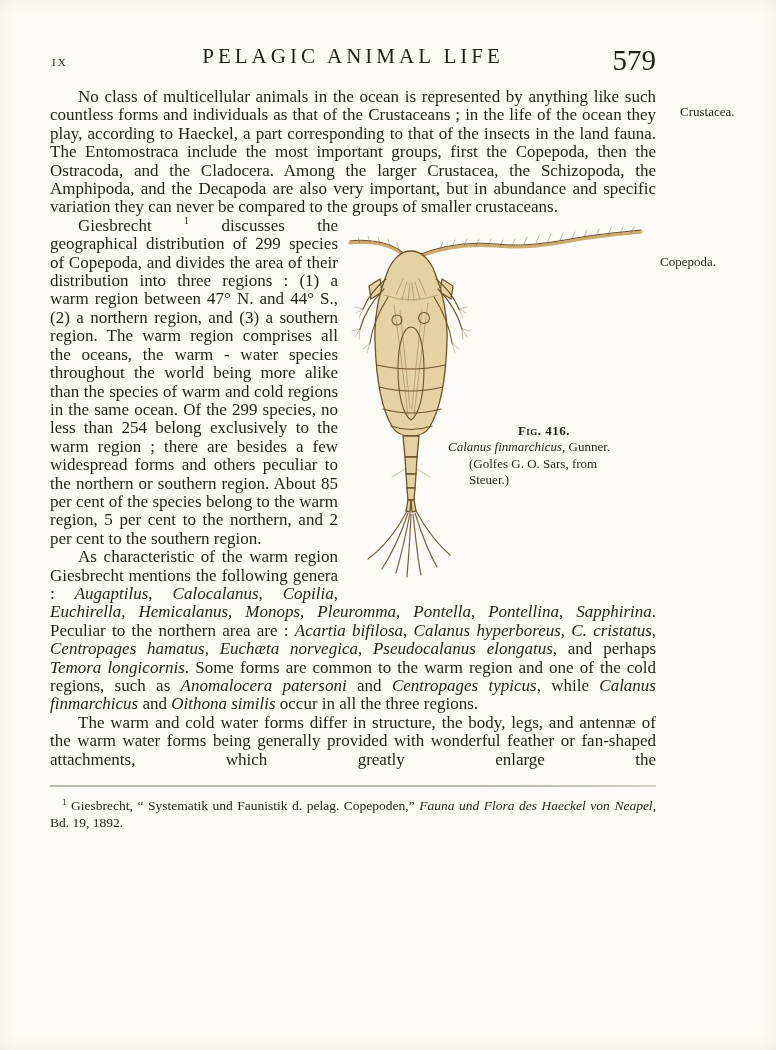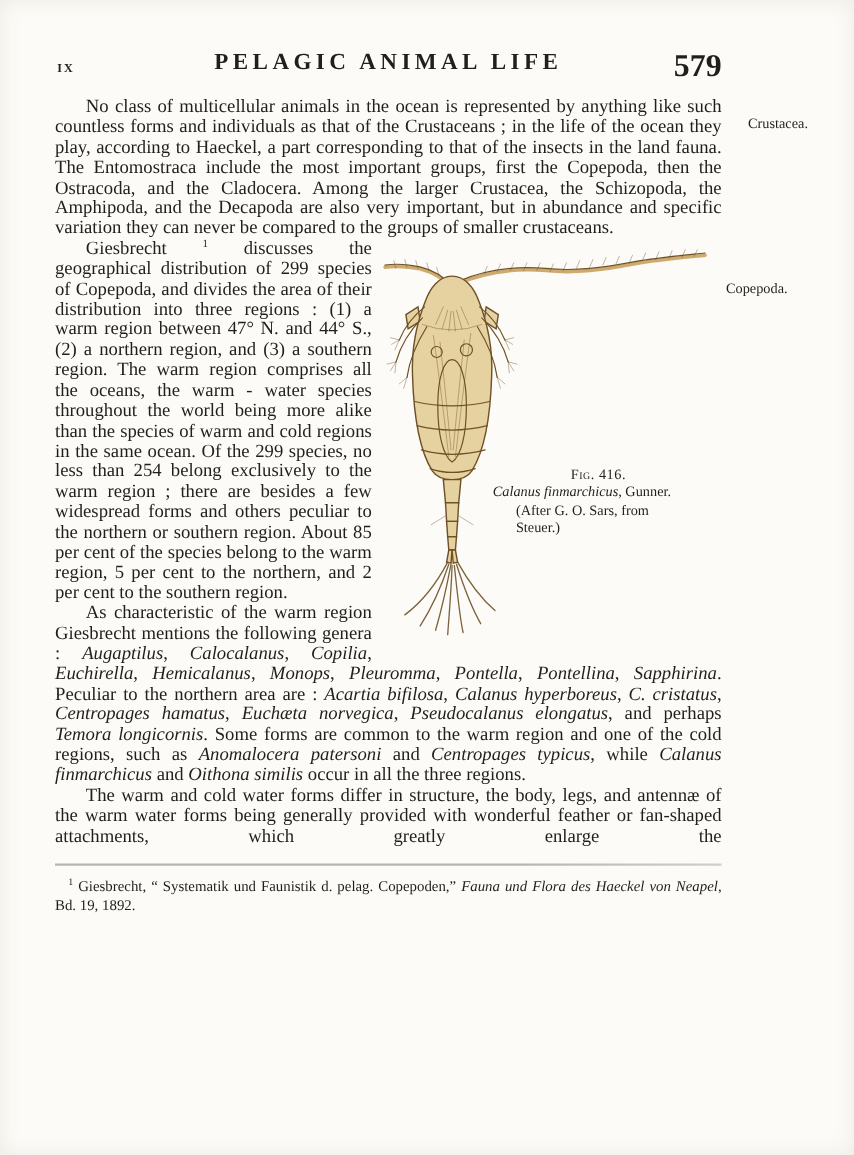--- a/index.html
+++ b/index.html
@@ -7,21 +7,21 @@
     width:776px; height:1050px;
     position:relative; overflow:hidden;
     background:var(--paper,#fcfbf7);
     color:var(--ink,#221f1a);
     font-family:"Liberation Serif", serif;
     box-shadow: inset 0 0 18px rgba(120,115,100,.12);
   }
   .page { position:absolute; left:50px; top:44px; width:606px; }
 
   
-  .page-header { position:relative; height:30px; margin-bottom:14px;font-weight:bold; }
+  .page-header { position:relative; height:30px; margin-bottom:14px; }
   .folio { position:absolute; left:2px; top:12px; font-size:11px; letter-spacing:2px; }
   .head-title { position:absolute; left:50%; top:0; transform:translateX(-50%);
     font-size:21px; letter-spacing:4px; white-space:nowrap; }
   .head-page { position:absolute; right:0; top:0; font-size:29px; }
 
   
   .para { margin:0; font-size:17px; line-height:18.4px; text-align:justify; }
   .indent { text-indent:28px; }
   .fill-last { text-align-last:justify; }
   sup { font-size:10px; line-height:0; vertical-align:super; }
@@ -31,21 +31,21 @@
   .margin-note { position:absolute; left:660px; width:96px;
     font-size:13px; line-height:15px; }
   .margin-note.n1 { top:104px;margin-left:20px; }
   .margin-note.n2 { top:254px; }
 
   
   .figure-float { float:right; width:312px; height:378px; position:relative; margin-left:6px; }
   .figure-float svg { position:absolute; left:0; top:0; }
   .caption { position:absolute; left:104px; top:206px; width:192px;
     font-size:13px; line-height:16.5px; }
-  .cap1 { text-align:center; font-variant:small-caps; letter-spacing:.5px; }
+  .cap1 { text-align:center; font-variant:small-caps; letter-spacing:.5px;font-weight:bold; }
   .cap3 { padding-left:21px; }
 
   
   .bodyfill { fill:var(--figure-body,#e6d2a0); stroke:var(--figure-outline,#6f5128); stroke-width:1.3; }
   .ln   { stroke:var(--figure-outline,#6f5128); stroke-width:1.1; fill:none; stroke-linecap:round; }
   .lnth { stroke:var(--figure-outline,#6f5128); stroke-width:.7; fill:none; opacity:.55; stroke-linecap:round; }
   .antb { stroke:var(--figure-shade,#cdab6e); stroke-width:3.2; fill:none; stroke-linecap:round; }
   .seta { stroke:var(--figure-outline,#6f5128); stroke-width:1.2; fill:none; opacity:.9; stroke-linecap:round; }
 
   
@@ -113,21 +113,21 @@
       <path class="seta" d="M64,296 C56,320 47,338 38,352"></path>
       <path class="seta" d="M66,296 C61,322 56,342 52,356"></path>
       <path class="seta" d="M67,297 C66,324 64,345 63,360"></path>
       <path class="seta" d="M69,297 C72,324 74,345 77,358"></path>
       <path class="seta" d="M71,296 C78,318 85,336 93,350"></path>
       <path class="seta" d="M72,294 C82,312 92,326 106,338"></path>
     </svg>
     <div class="caption">
       <div class="cap1">Fig. 416.</div>
       <div class="cap2"><i>Calanus finmarchicus</i><span>, Gunner.</span></div>
-      <div class="cap3">(After G. O. Sars, from</div>
+      <div class="cap3">(Golfes G. O. Sars, from</div>
       <div class="cap3">Steuer.)</div>
     </div>
   </div>
 
 
   <p class="para indent"><span>Giesbrecht </span><sup>1</sup><span> discusses the geographical distribution of 299 species of Copepoda, and divides the area of their distribution into three regions : (1) a warm region between 47° N. and 44° S., (2) a northern region, and (3) a southern region. The warm region comprises all the oceans, the warm - water species throughout the world being more alike than the species of warm and cold regions in the same ocean. Of the 299 species, no less than 254 belong exclusively to the warm region ; there are besides a few widespread forms and others peculiar to the northern or southern region. About 85 per cent of the species belong to the warm region, 5 per cent to the northern, and 2 per cent to the southern region.</span></p>
 
   <p class="para indent"><span>As characteristic of the warm region Giesbrecht mentions the following genera : </span><i>Augaptilus</i><span>, </span><i>Calocalanus</i><span>, </span><i>Copilia</i><span>, </span><i>Euchirella</i><span>, </span><i>Hemicalanus</i><span>, </span><i>Monops</i><span>, </span><i>Pleuromma</i><span>, </span><i>Pontella</i><span>, </span><i>Pontellina</i><span>, </span><i>Sapphirina</i><span>. Peculiar to the northern area are : </span><i>Acartia bifilosa</i><span>, </span><i>Calanus hyperboreus</i><span>, </span><i>C. cristatus</i><span>, </span><i>Centropages hamatus</i><span>, </span><i>Euchæta norvegica</i><span>, </span><i>Pseudocalanus elongatus</i><span>, and perhaps </span><i>Temora longicornis</i><span>. Some forms are common to the warm region and one of the cold regions, such as </span><i>Anomalocera patersoni</i><span> and </span><i>Centropages typicus</i><span>, while </span><i>Calanus finmarchicus</i><span> and </span><i>Oithona similis</i><span> occur in all the three regions.</span></p>
 
   <p class="para indent fill-last"><span>The warm and cold water forms differ in structure, the body, legs, and antennæ of the warm water forms being generally provided with wonderful feather or fan-shaped attachments, which greatly enlarge the</span></p>

